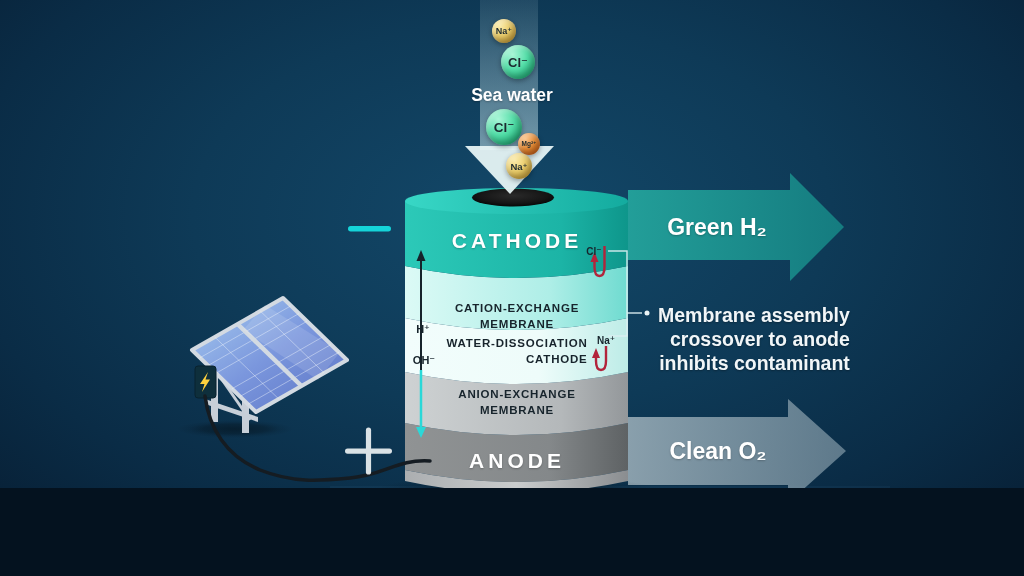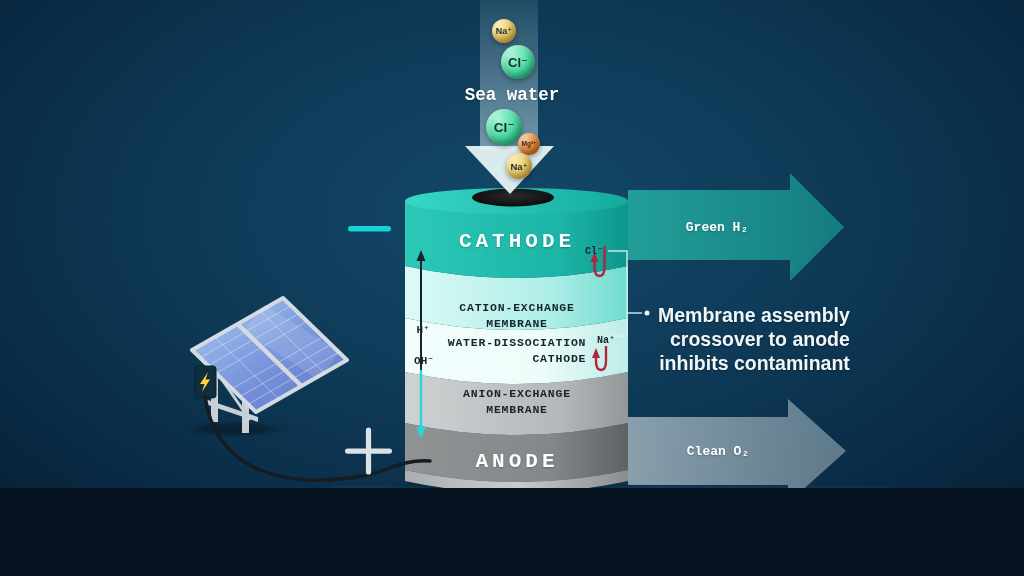--- a/index.html
+++ b/index.html
@@ -2,35 +2,35 @@
 <html><head>
 <meta charset="utf-8">
 <style>
   html,body{margin:0;padding:0;background:#04121f;}
   #stage{
     position:relative;width:1024px;height:488px;overflow:hidden;
     font-family:"Liberation Sans","DejaVu Sans",sans-serif;
     background:radial-gradient(ellipse 760px 460px at 50% 44%, #134869 0%, #0e3a57 42%, #0a2c46 72%, #071d32 100%);
   }
   #scene{position:absolute;left:0;top:0;}
-  .lbl{position:absolute;transform:translate(-50%,-50%);white-space:nowrap;font-weight:bold;font-family:Liberation Mono, monospace;}
+  .lbl{position:absolute;transform:translate(-50%,-50%);white-space:nowrap;font-weight:bold;}
   .white{color:#ffffff;text-shadow:0 1px 2px rgba(0,0,0,0.25);}
   .dark{color:#17242c;}
   .layer-cap{font-size:21px;letter-spacing:4px;}
   .layer-small{font-size:11.5px;letter-spacing:0.8px;line-height:16px;text-align:center;}
   .ion-side{font-size:11px;}
   .ion-side-sm{font-size:10px;}
   .ball{position:absolute;border-radius:50%;display:flex;align-items:center;justify-content:center;
         font-weight:bold;color:#1c2a30;
         box-shadow:inset -3px -4px 6px rgba(0,0,0,0.28), inset 2px 3px 4px rgba(255,255,255,0.35), 0 2px 5px rgba(0,10,15,0.35);}
   .ball.na{background:radial-gradient(circle at 34% 28%, #f9eaa9 0%, #eccd68 48%, #d6ab40 78%, #b28528 100%);}
   .ball.cl{background:radial-gradient(circle at 34% 28%, #a9f6d7 0%, #52dda7 46%, #2cbf86 76%, #159167 100%);}
   .ball.mg{background:radial-gradient(circle at 34% 28%, #f9c186 0%, #ea8c34 48%, #d4681a 78%, #a84d10 100%);}
   .note-line{font-size:19.5px;font-weight:bold;color:#f1f6f8;line-height:24px;text-shadow:0 1px 2px rgba(0,0,0,0.3);text-align:right;}
-  .out-label{font-size:13px;font-weight:bold;}
+  .out-label{font-size:23px;font-weight:bold;}
 </style>
 </head>
 <body>
 
 <div id="stage">
 
   <svg id="scene" width="1024" height="576" viewBox="0 0 1024 576">
     <defs>
       <linearGradient id="gradCathode" x1="405" x2="628" y1="0" y2="0" gradientUnits="userSpaceOnUse">
         <stop offset="0" stop-color="#2cc9b8"></stop>

